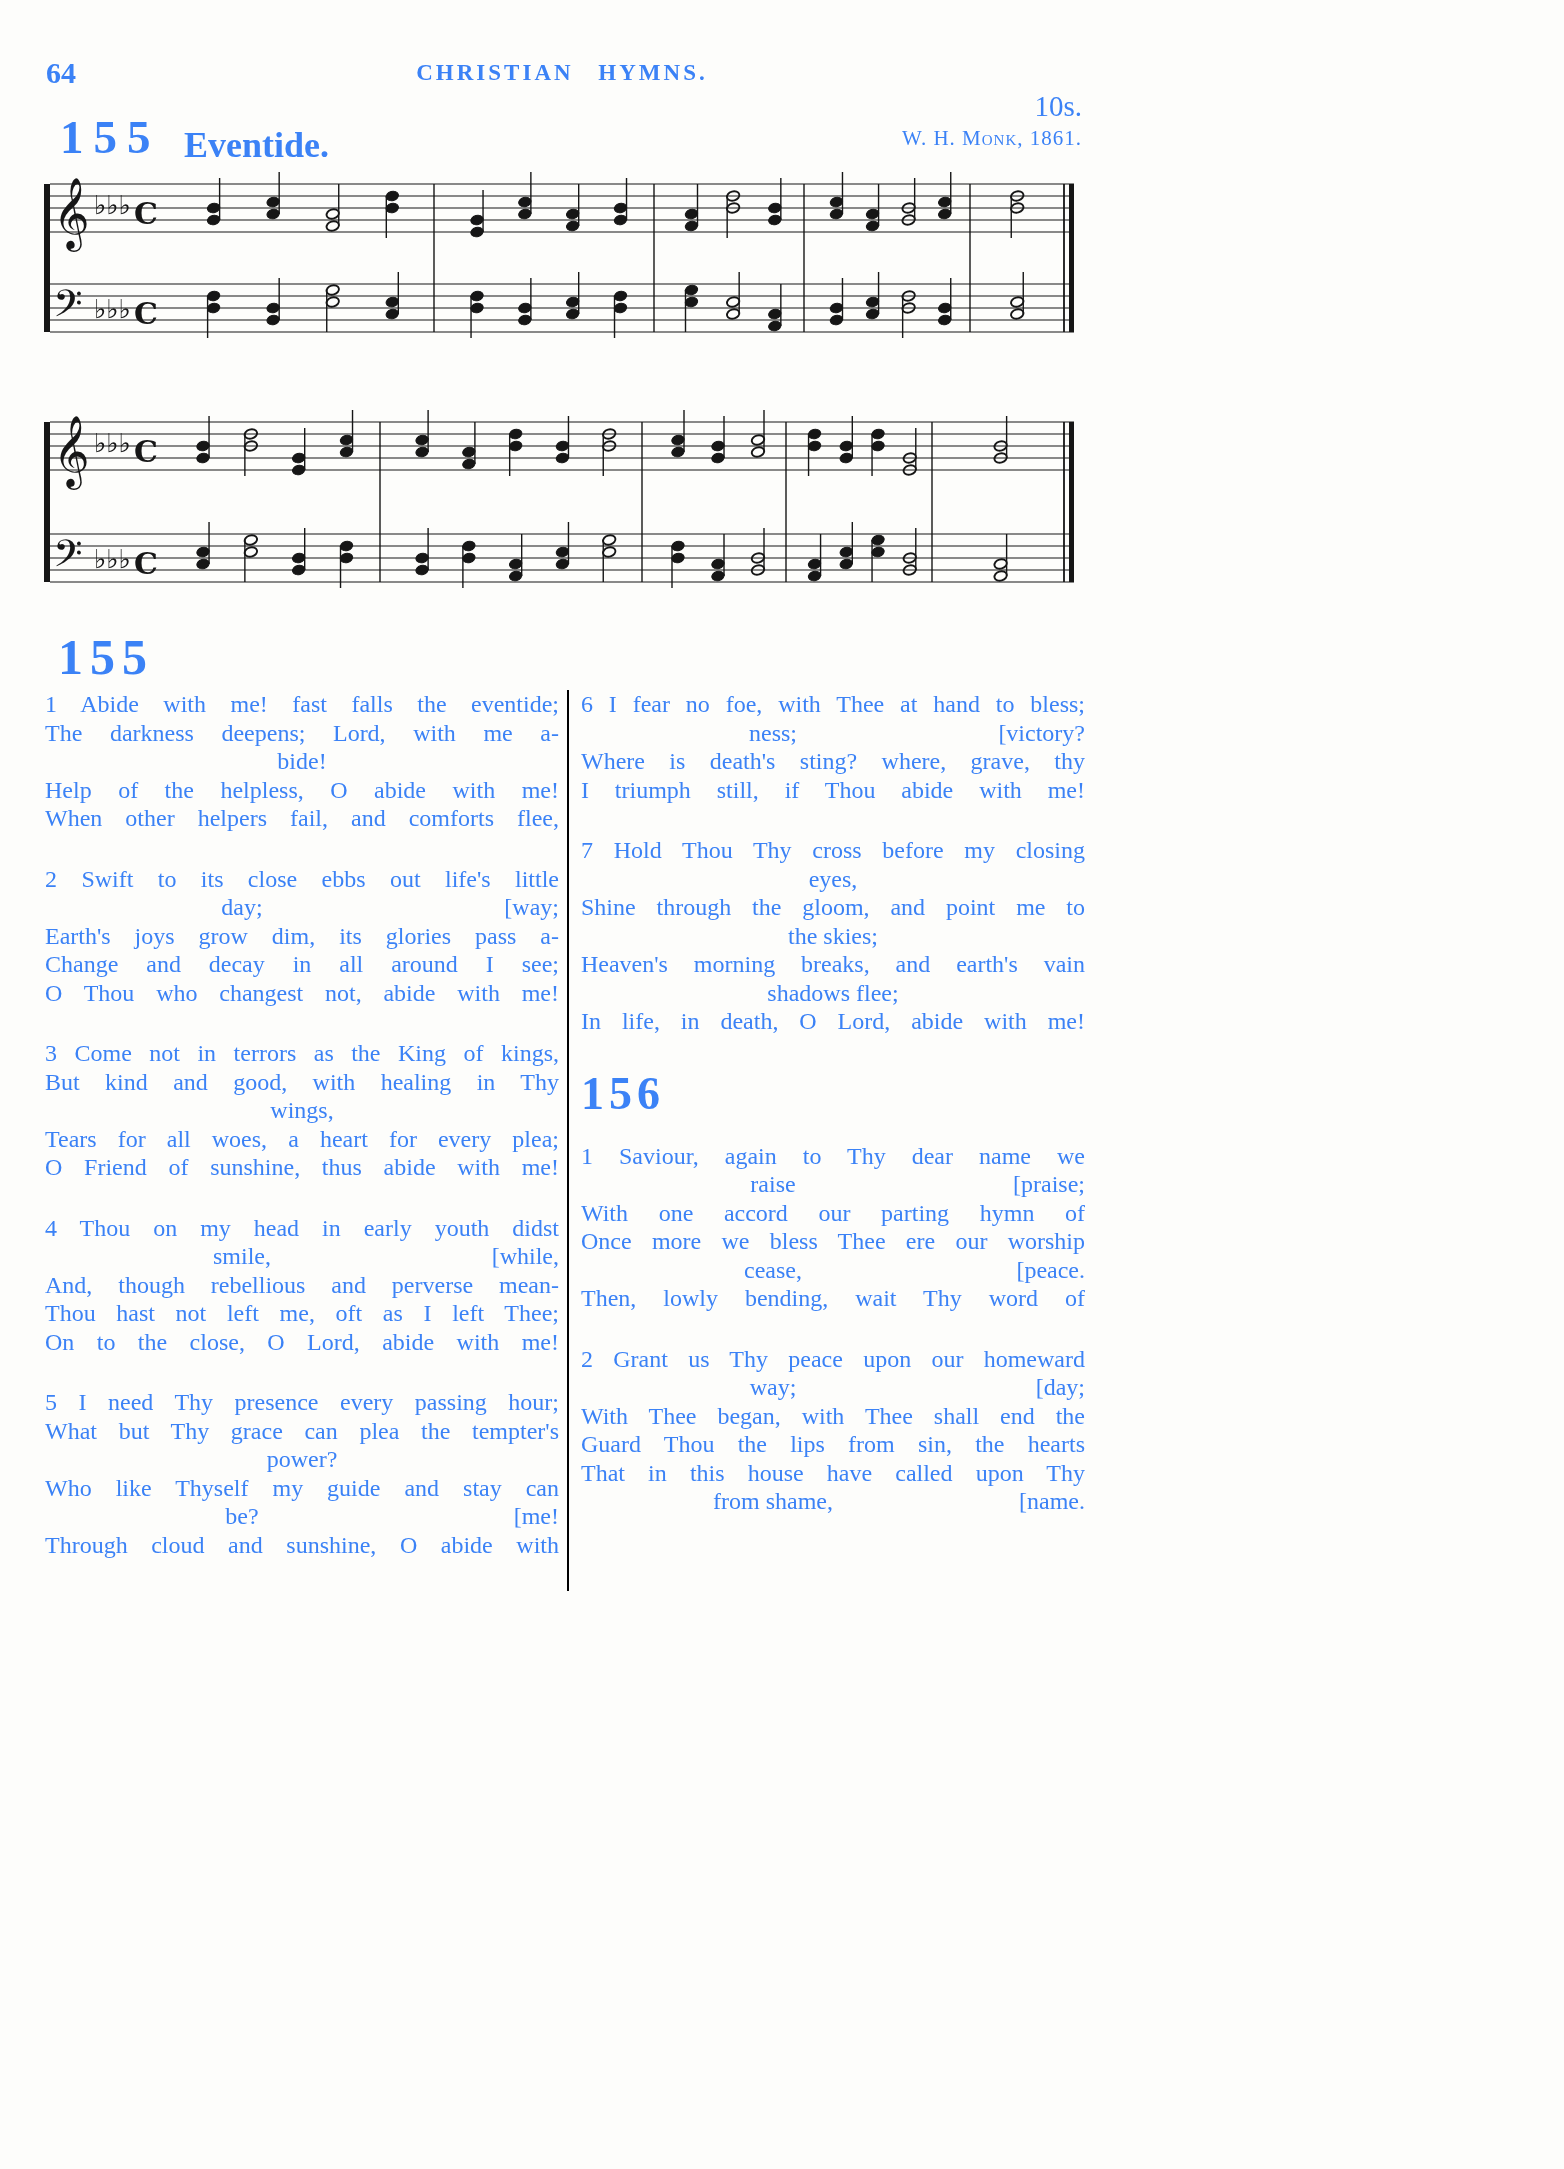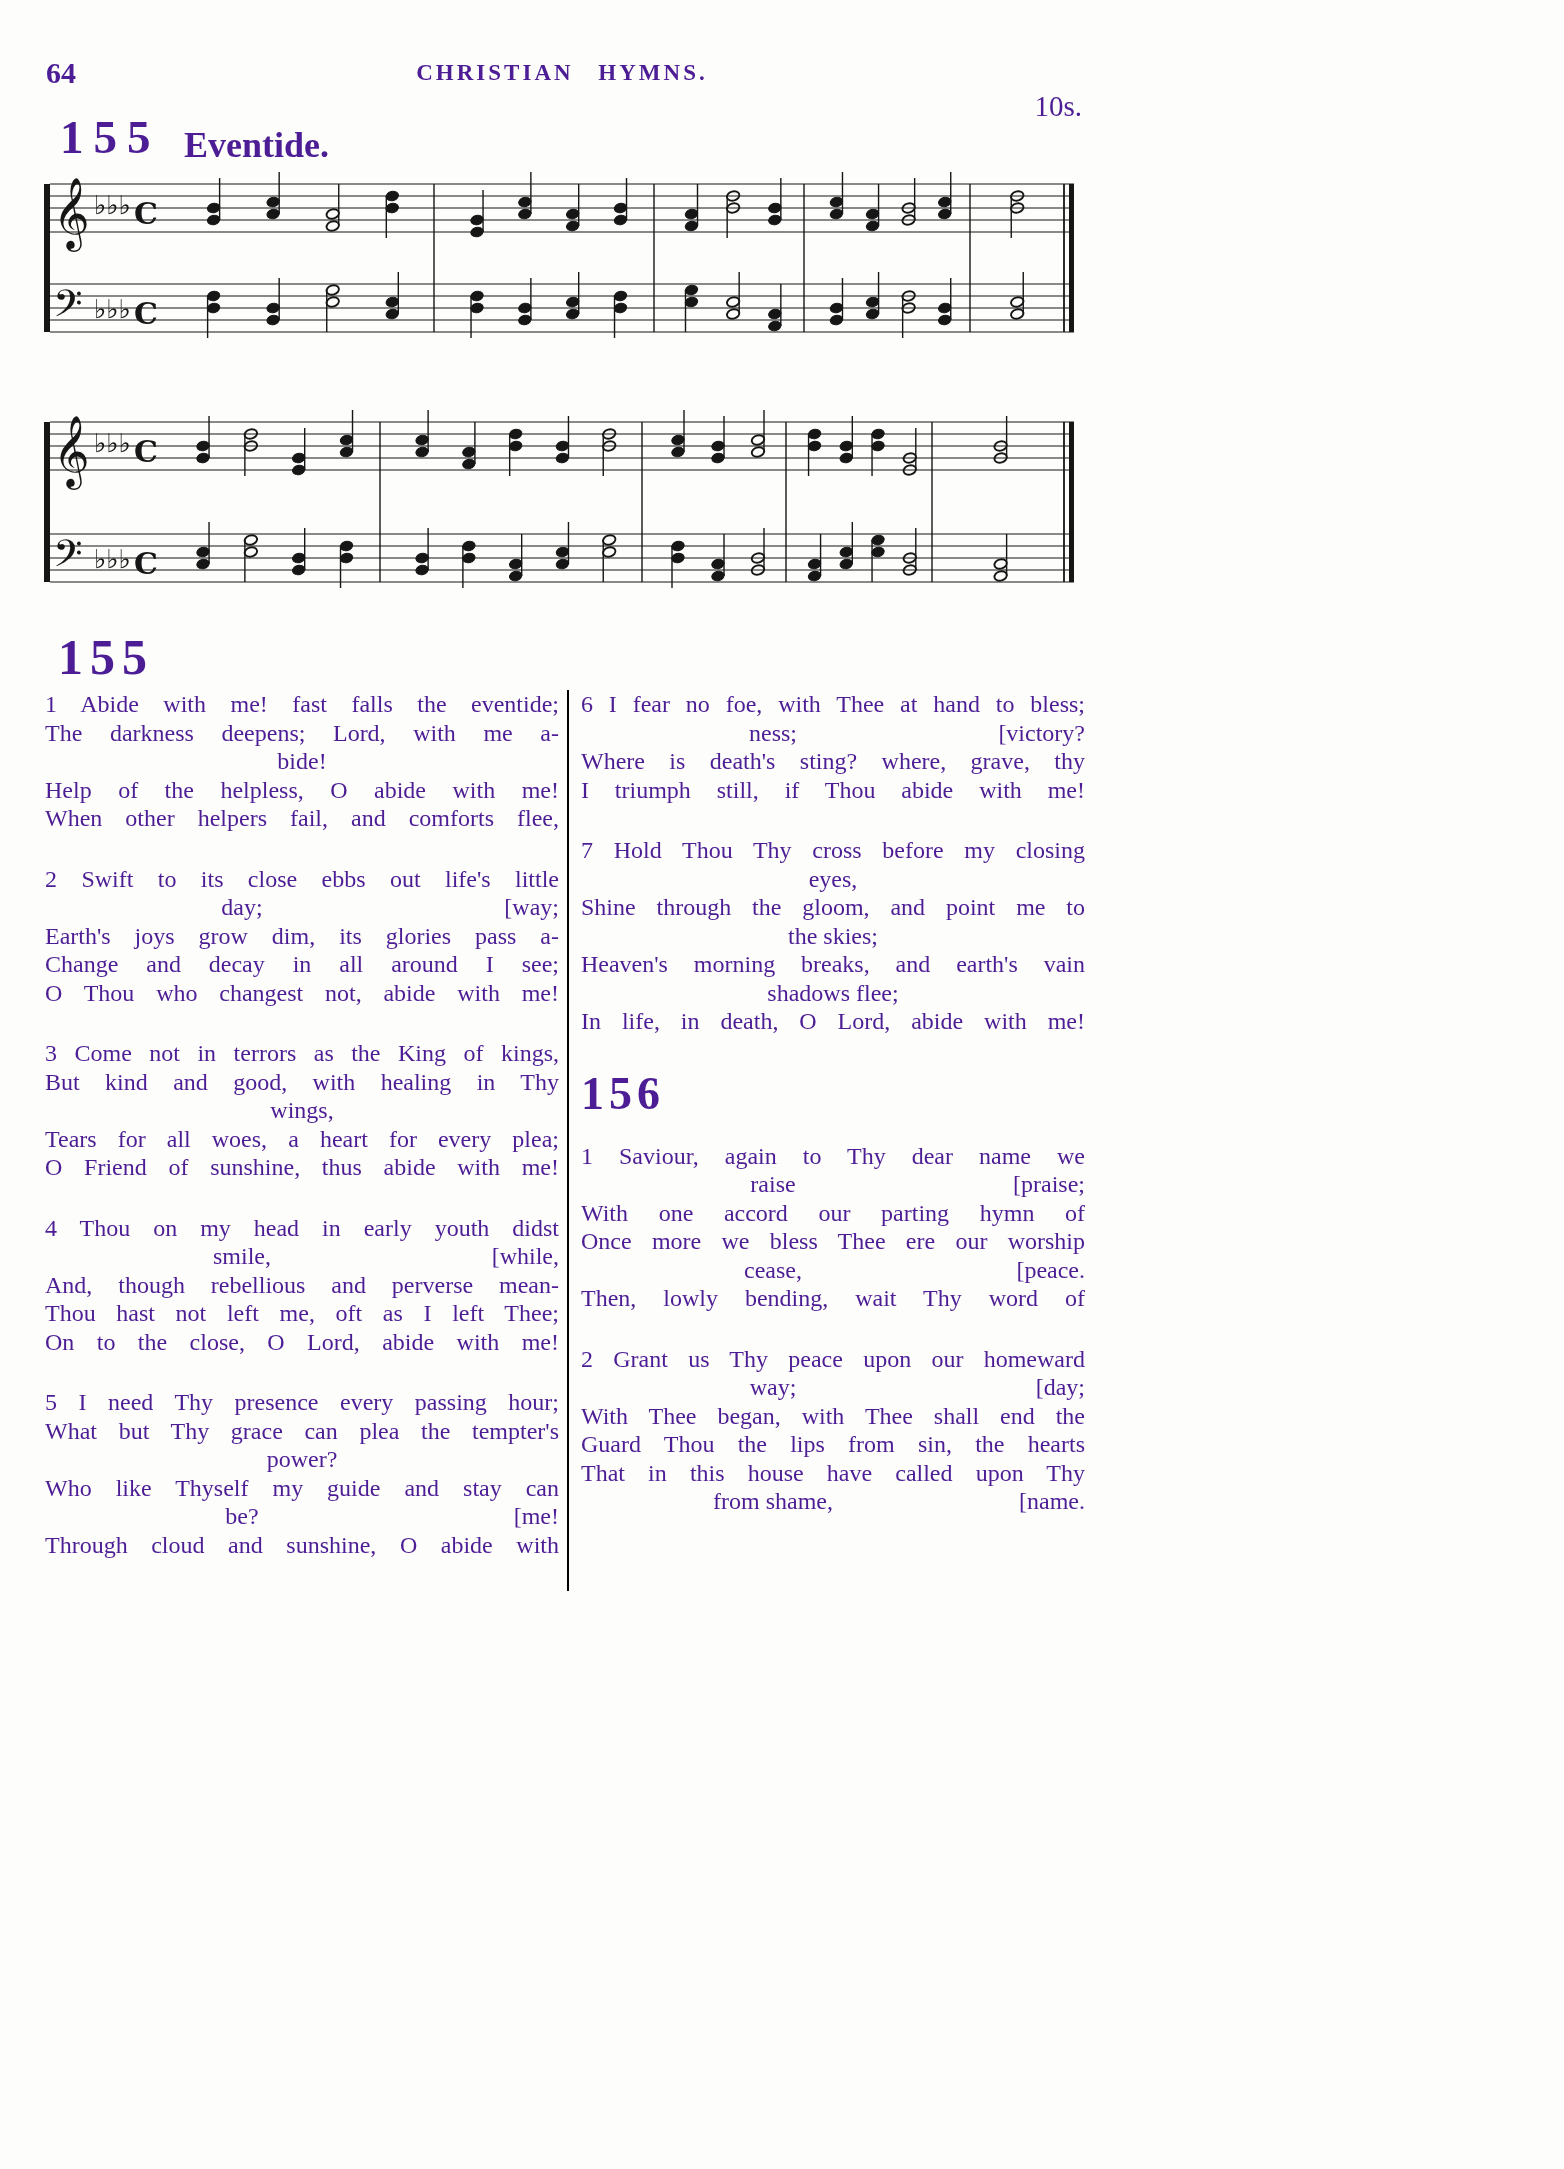--- a/index.html
+++ b/index.html
@@ -1,21 +1,21 @@
 <!DOCTYPE html>
 <html><head>
 <meta charset="utf-8">
 <style>
   html,body{margin:0;padding:0;background:#d9d9d6;}
   .page{
     position:relative;
     width:1564px;height:2169px;
     background:#fdfdfb;
     font-family:"Liberation Serif", serif;
-    color:#4c1d95;
+    color:#3b82f6;
     overflow:hidden;
   }
   .page-num{position:absolute;left:46px;top:56px;font-size:30px;font-weight:bold;}
   .running-head{position:absolute;left:42px;top:60px;width:1040px;text-align:center;
     font-size:23px;font-weight:bold;letter-spacing:3px;word-spacing:16px;}
   .meter{position:absolute;left:42px;top:90px;width:1040px;text-align:right;font-size:29px;}
   .composer{position:absolute;left:42px;top:126px;width:1040px;text-align:right;
     font-size:21px;font-variant:small-caps;letter-spacing:1px;}
   .hymn-number{position:absolute;left:60px;top:110px;font-size:47px;font-weight:bold;letter-spacing:10px;}
   .hymn-title{position:absolute;left:184px;top:124px;font-size:36px;font-weight:bold;}
@@ -39,20 +39,21 @@
   svg text{user-select:none;}
 </style>
 </head>
 <body>
 
 <div class="page">
 
   <div class="page-num">64</div>
   <div class="running-head">CHRISTIAN HYMNS.</div>
   <div class="meter">10s.</div>
+  <div class="composer">W. H. Monk, 1861.</div>
   <div class="hymn-number">155</div>
   <div class="hymn-title">Eventide.</div>
 
   <svg id="music1" class="music" width="1040" height="200" viewBox="0 0 1040 200">
       <line x1="8" y1="18" x2="1032" y2="18" stroke="#161616" stroke-width="1.2"></line>
       <line x1="8" y1="30" x2="1032" y2="30" stroke="#161616" stroke-width="1.2"></line>
       <line x1="8" y1="42" x2="1032" y2="42" stroke="#161616" stroke-width="1.2"></line>
       <line x1="8" y1="54" x2="1032" y2="54" stroke="#161616" stroke-width="1.2"></line>
       <line x1="8" y1="66" x2="1032" y2="66" stroke="#161616" stroke-width="1.2"></line>
       <line x1="8" y1="118" x2="1032" y2="118" stroke="#161616" stroke-width="1.2"></line>

